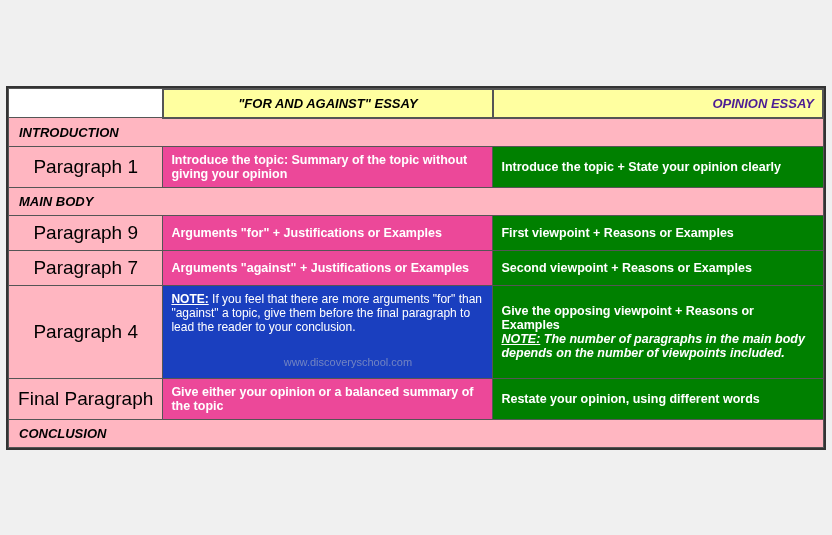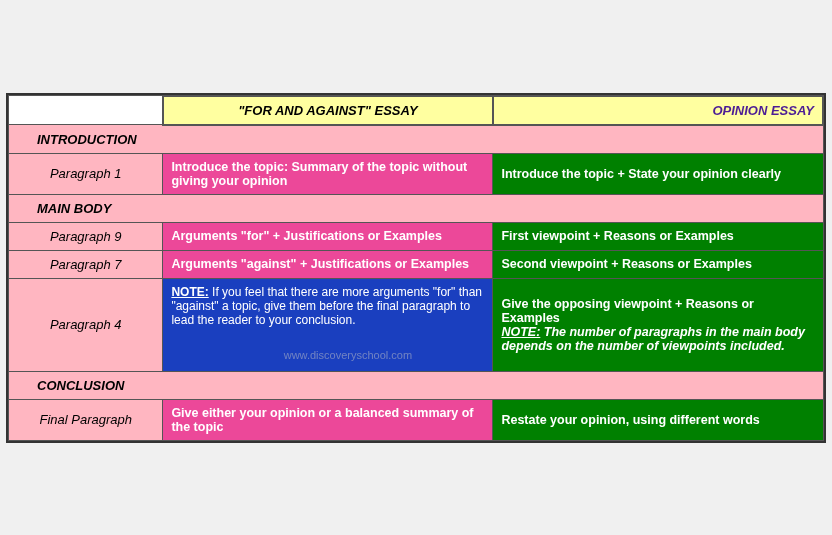--- a/index.html
+++ b/index.html
@@ -52,29 +52,28 @@
     }
 
     
     .section-header {
       background: #ffb6c1;
       font-weight: bold;
       font-style: italic;
       font-size: 13px;
       color: #000;
       text-align: left;
-      padding-left: 28px;
+      padding-left: 10px;
     }
 
     
     .label-cell {
       background: #ffb6c1;
-      font-style: italic;
       font-weight: normal;
-      font-size: 13px;
+      font-size: 19px;
       color: #000;
       text-align: center;
     }
 
     
     .blue-cell {
       background: #ec4899;
       color: #fff;
       font-weight: bold;
       font-size: 12.5px;
@@ -165,23 +164,23 @@
           <div class="watermark-text">www.discoveryschool.com</div>
         </td>
         <td class="green-cell">
           <span>Give the opposing viewpoint
 + Reasons or Examples</span><br>
           <span class="note-underline" style="font-style:italic;">NOTE:</span><span style="font-style:italic;"> The number of paragraphs in the main body depends on the number of viewpoints included.</span>
         </td>
       </tr>
 
       <tr>
-        <td colspan="3" class="section-header">CONCLUSION</td>
+        <td class="label-cell">Final Paragraph</td>
+        <td class="blue-cell">Give either your opinion or a balanced summary of the topic</td>
+        <td class="green-cell">Restate your opinion, using different words</td>
       </tr>
 
       <tr>
-        <td class="label-cell">Final Paragraph</td>
-        <td class="blue-cell">Give either your opinion or a balanced summary of the topic</td>
-        <td class="green-cell">Restate your opinion, using different words</td>
+        <td colspan="3" class="section-header">CONCLUSION</td>
       </tr>
     </tbody>
   </table>
 </div>
 
 </body></html>

